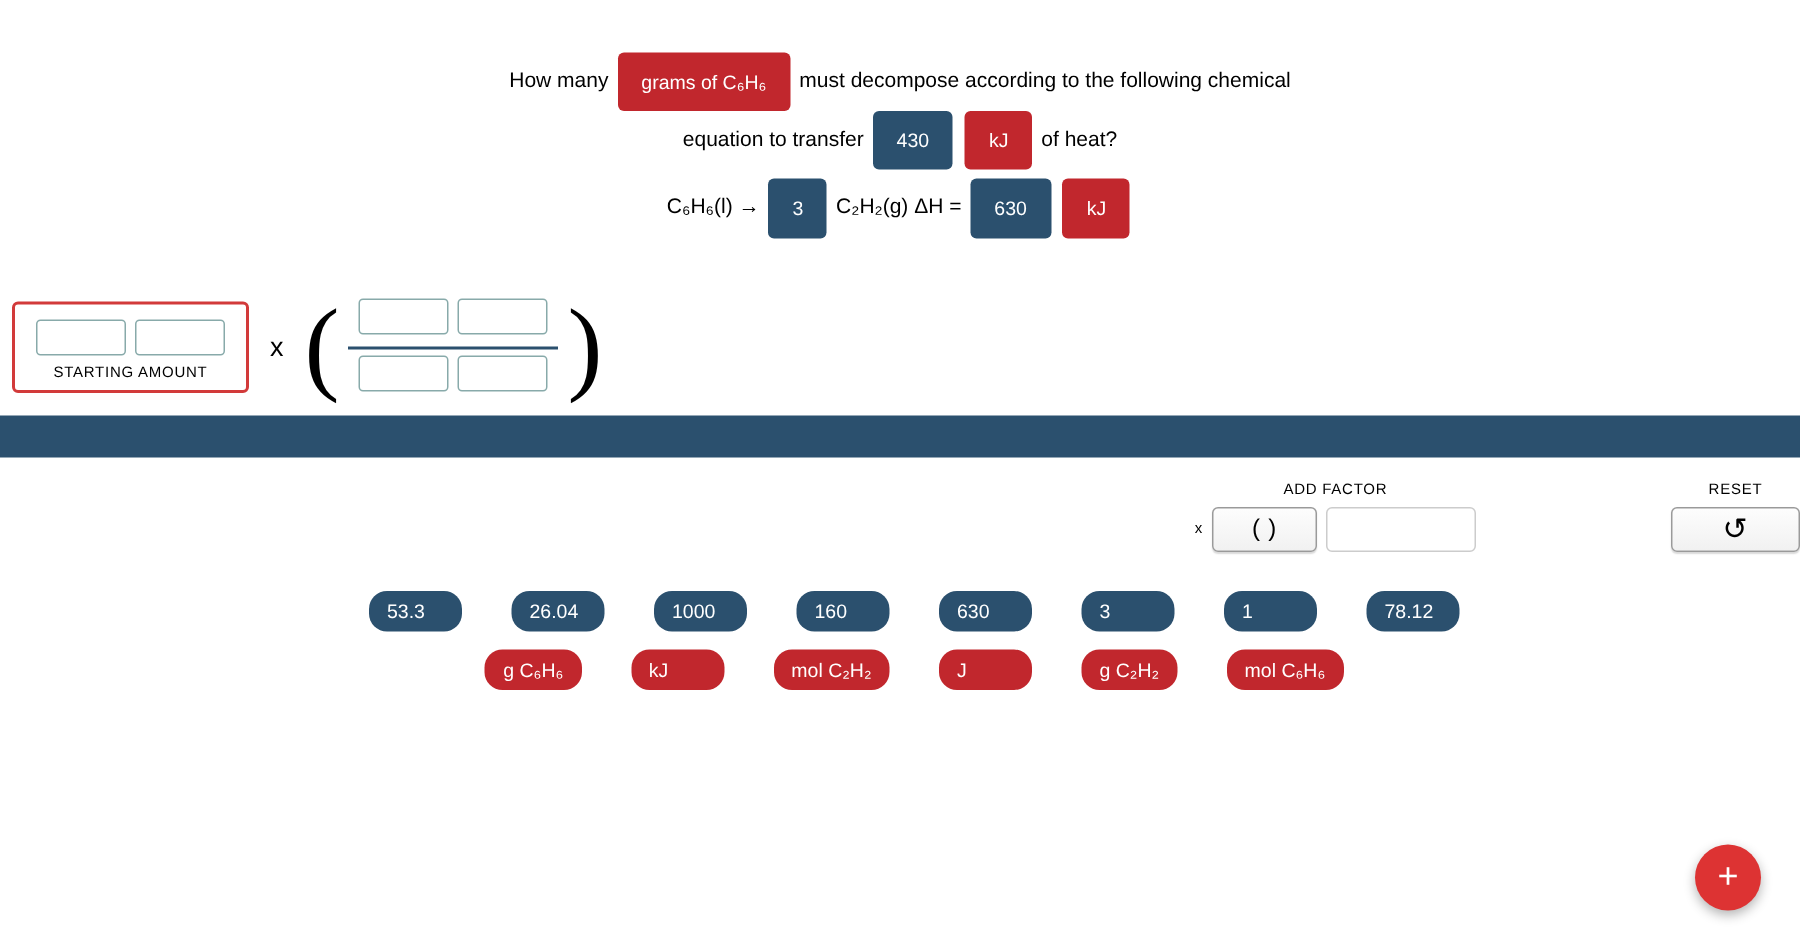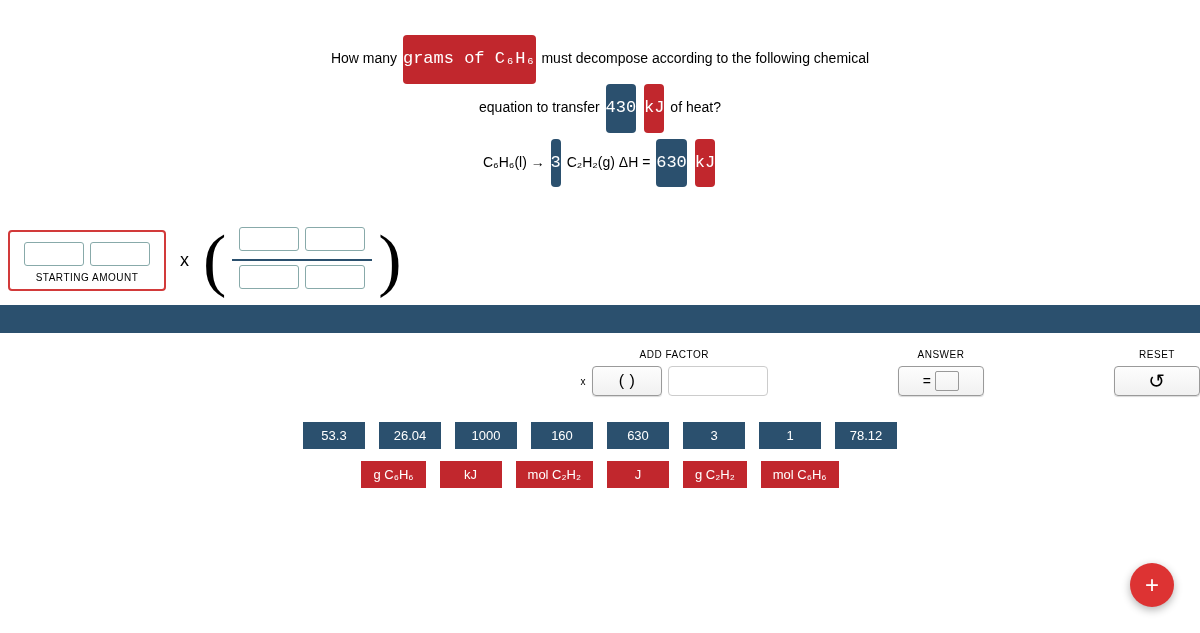--- a/index.html
+++ b/index.html
@@ -15,27 +15,26 @@
     overflow: hidden;
   }
   .question {
     text-align: center;
     padding: 35px 0 10px 0;
     line-height: 2.4;
     font-size: 14px;
   }
   .chip {
     display: inline-block;
-    padding: 4px 0;
+    padding: 4px 16px;
     border-radius: 4px;
     color: #fff;
-    font-size: 17px;
+    font-size: 13px;
     margin: 0 2px;
     vertical-align: middle;
-    font-family: Liberation Mono, monospace;
   }
   .chip.red  { background: #c1272d; }
   .chip.blue { background: #2b506e; }
 
   
   .workrow {
     display: flex;
     align-items: center;
     padding: 0 0 0 8px;
     margin-top: 30px;
@@ -141,26 +140,26 @@
     align-items:center;
     gap:12px;
   }
   .tile-row {
     display:flex;
     gap:14px;
   }
   .tile {
     min-width:62px;
     padding:6px 12px;
-    border-radius:0;
+    border-radius:12px;
     color:#fff;
     font-size:13px;
-    text-align:center;
     cursor:move;
     user-select:none;
+    margin-left:19px;
   }
   .tile.blue { background:#2b506e; }
   .tile.red  { background:#c1272d; }
 
   
   .fab {
     position:absolute;
     right:26px;
     bottom:26px;
     width:44px;height:44px;
@@ -233,29 +232,20 @@
 
   <div class="ctrl">
     <div class="ctrl-label">ADD FACTOR</div>
     <div class="ctrl-body">
       <span>x</span>
       <div class="pillbtn shadow">(   )</div>
       <div class="pillbtn" style="min-width:100px;border-color:#ccc;"></div>
     </div>
   </div>
 
-  <div class="ctrl">
-    <div class="ctrl-label">ANSWER</div>
-    <div class="ctrl-body">
-      <div class="pillbtn shadow" style="min-width:86px;">
-        <span class="eq">=</span>
-        <span class="ansslot"></span>
-      </div>
-    </div>
-  </div>
 
   <div class="ctrl">
     <div class="ctrl-label">RESET</div>
     <div class="ctrl-body">
       <div class="pillbtn shadow" style="min-width:86px;">
         <span class="undo-icon">↺</span>
       </div>
     </div>
   </div>
 

